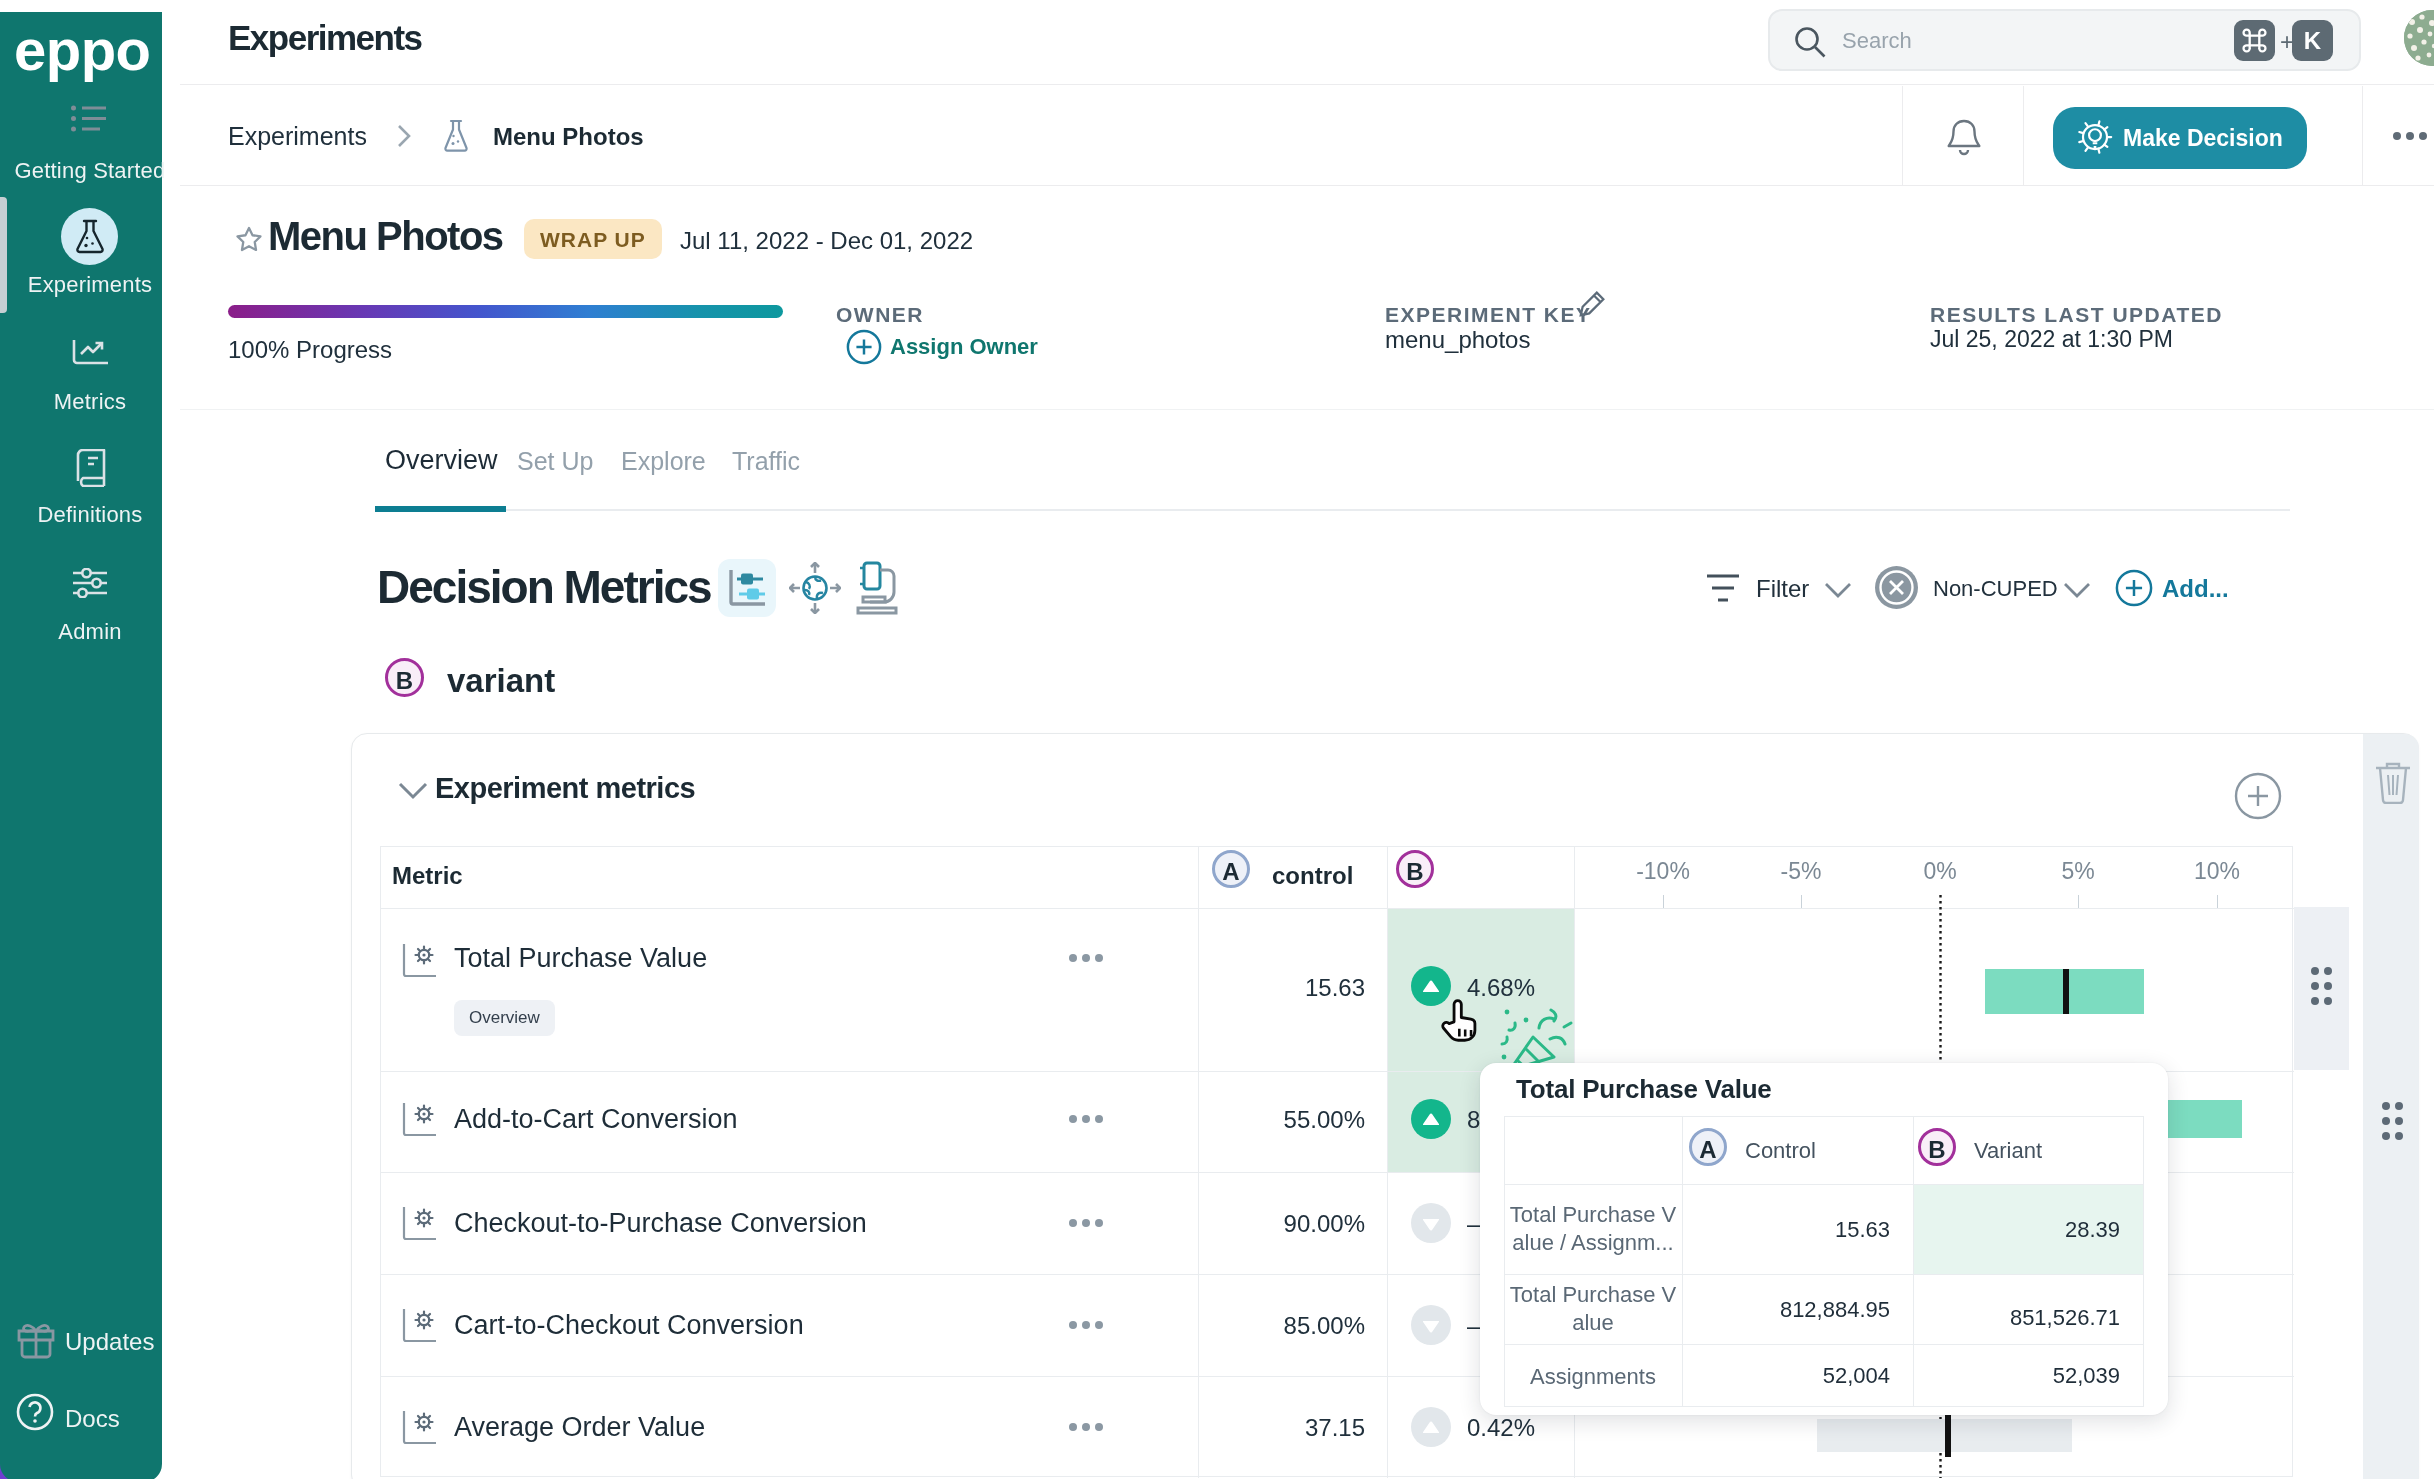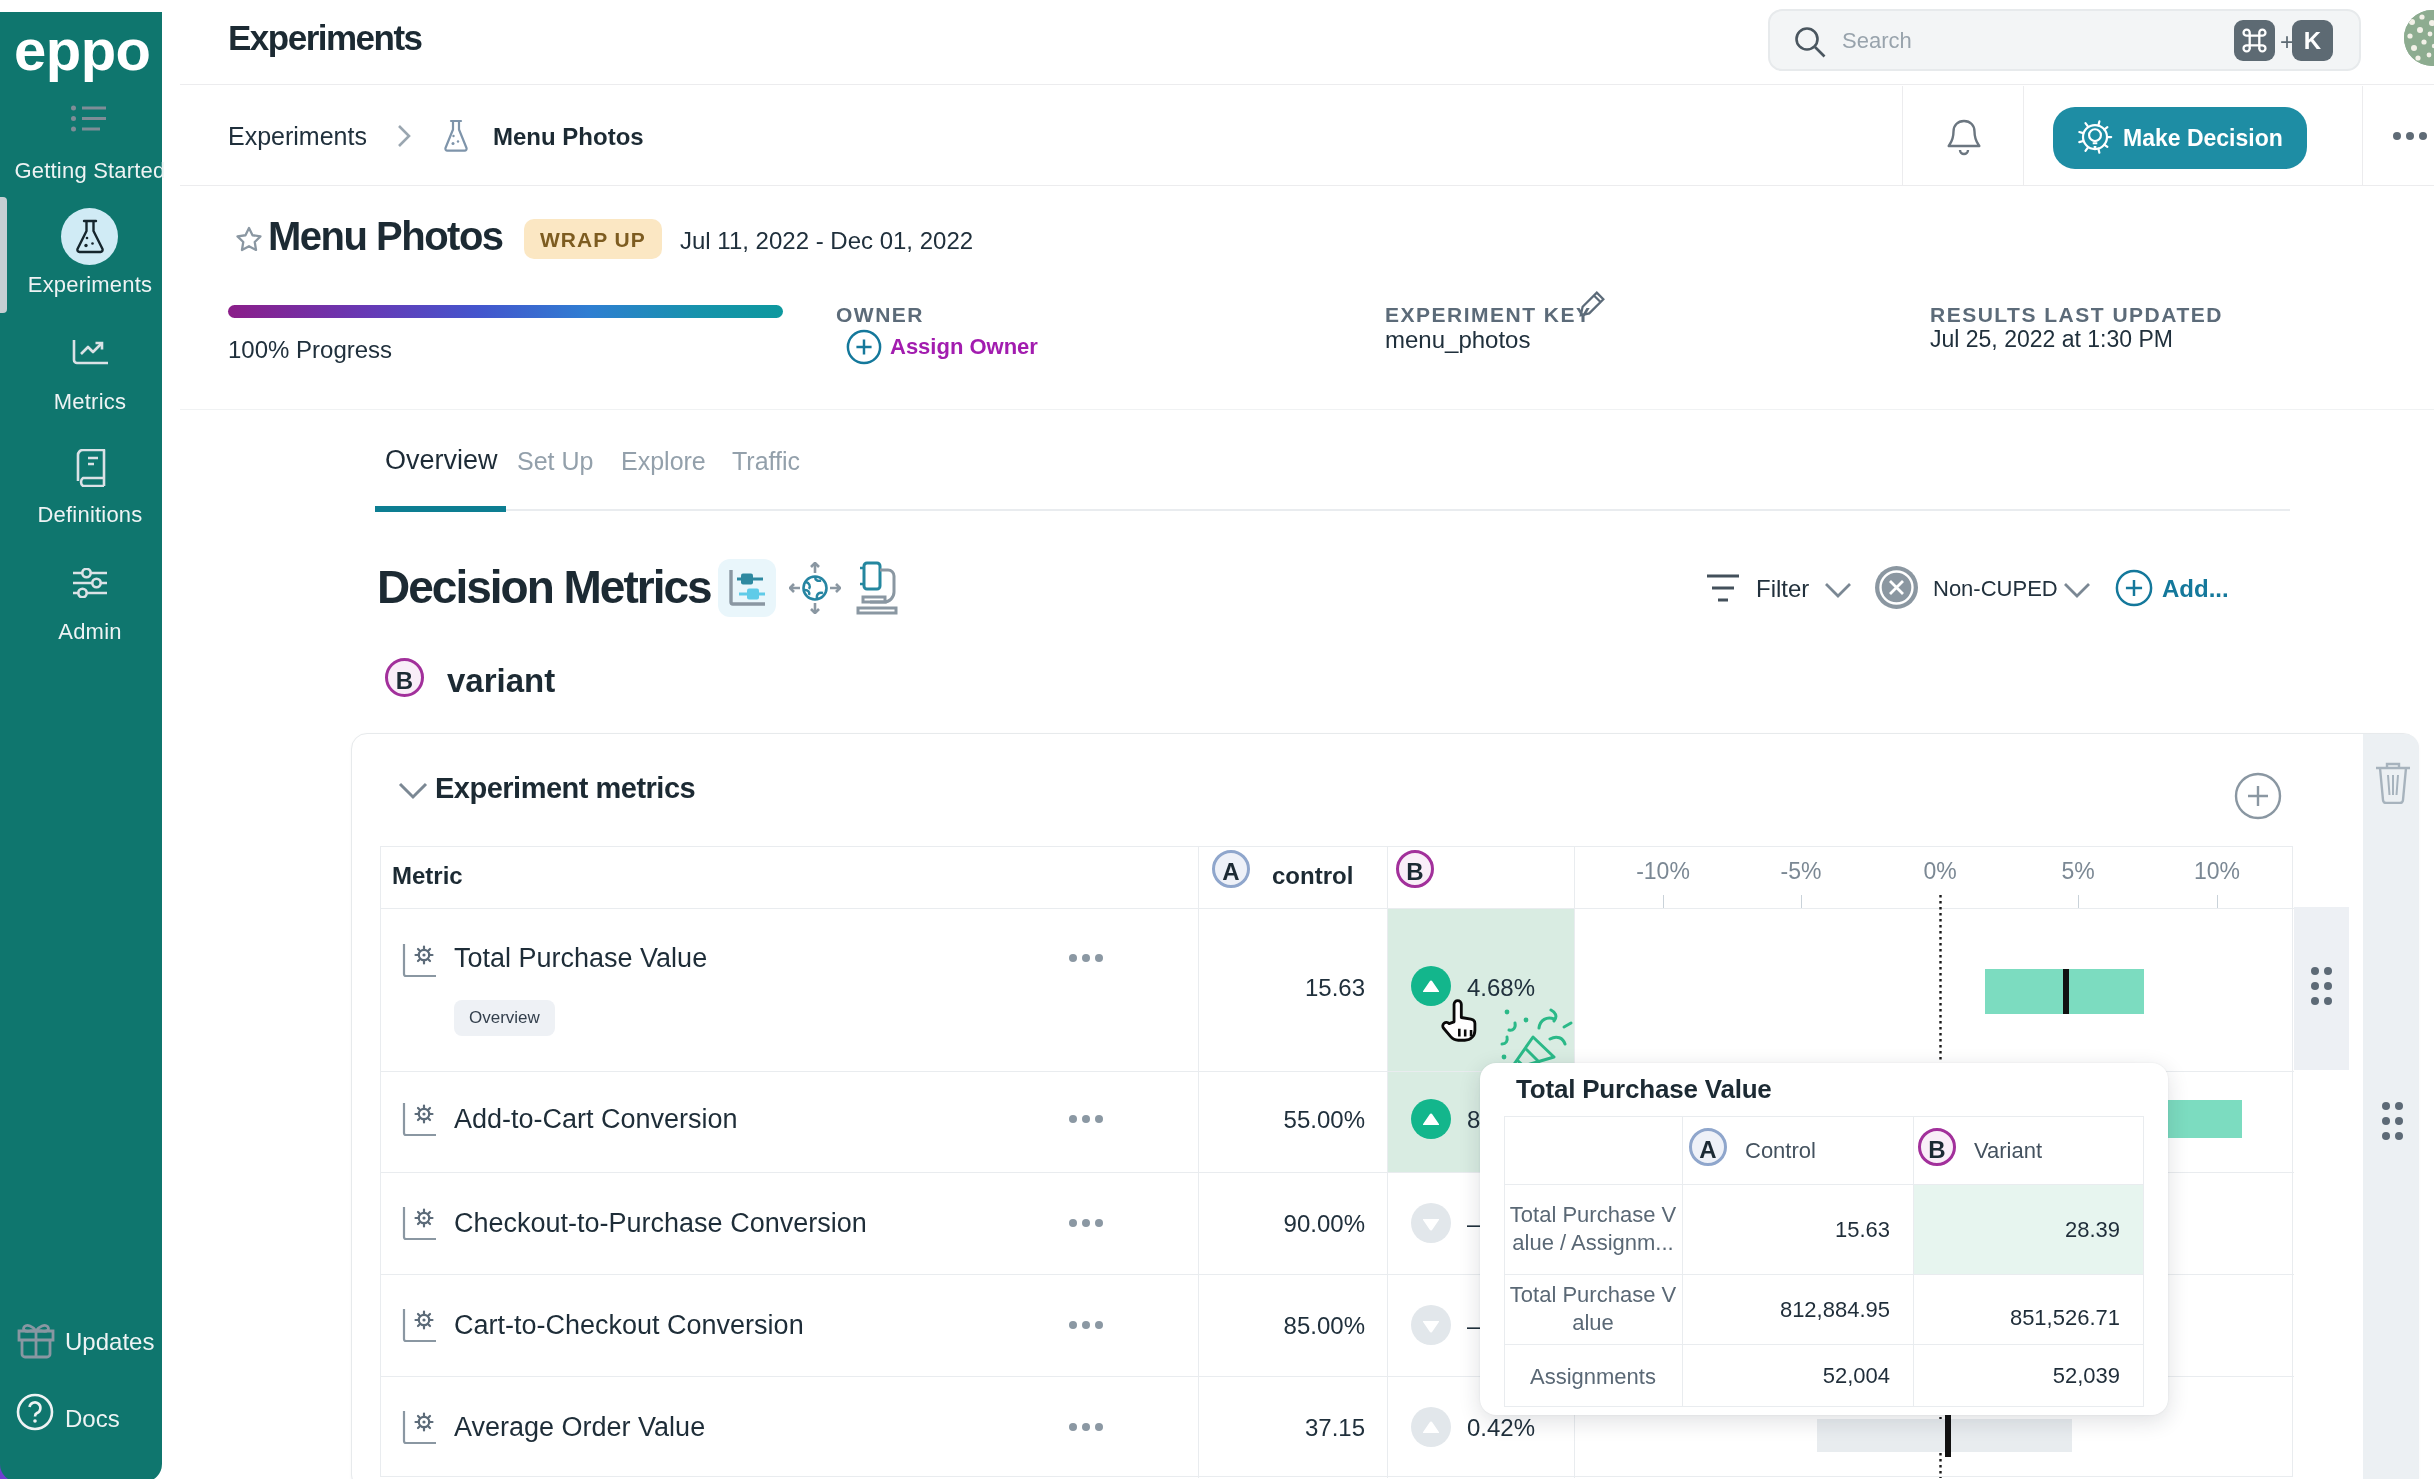--- a/index.html
+++ b/index.html
@@ -244,21 +244,21 @@
     <div id="mptitle">Menu Photos</div>
     <div id="wrapup">WRAP UP</div>
     <div id="dates">Jul 11, 2022 - Dec 01, 2022</div>
     <div id="pbar"></div>
     <div class="abs" style="left:48px;top:149px;font-size:24px;color:#20303c;">100% Progress</div>
     <div class="slabel" style="left:656px">OWNER</div>
     <svg class="abs" style="left:666px;top:142px" width="36" height="36" viewBox="0 0 38 38" fill="none" stroke="#14789b" stroke-width="2.6">
       <circle cx="19" cy="19" r="17"></circle>
         <path d="M19 11 v16 M11 19 h16"></path>
     </svg>
-    <div class="abs" style="left:710px;top:147px;font-size:22px;font-weight:bold;color:#a21caf;">Assign Owner</div>
+    <div class="abs" style="left:710px;top:147px;font-size:22px;font-weight:bold;color:#0f766e;">Assign Owner</div>
     <div class="slabel" style="left:1205px">EXPERIMENT KEY</div>
     <svg class="abs" style="left:1397px;top:100px" width="32" height="32" viewBox="0 0 34 34" fill="none" stroke="#5c6b79" stroke-width="2.4">
       <path d="M21 6 l7 7 -15 15 -9 2 2 -9 z M18 9 l7 7"></path>
     </svg>
     <div class="svalue" style="left:1205px">menu_photos</div>
     <div class="slabel" style="left:1750px">RESULTS LAST UPDATED</div>
     <div class="svalue" style="left:1750px;font-size:23px;">Jul 25, 2022 at 1:30 PM</div>
   </div>
 
   <div id="tabs">

